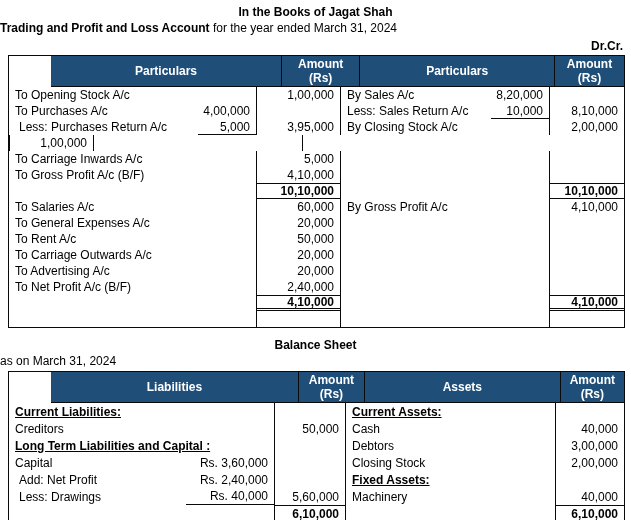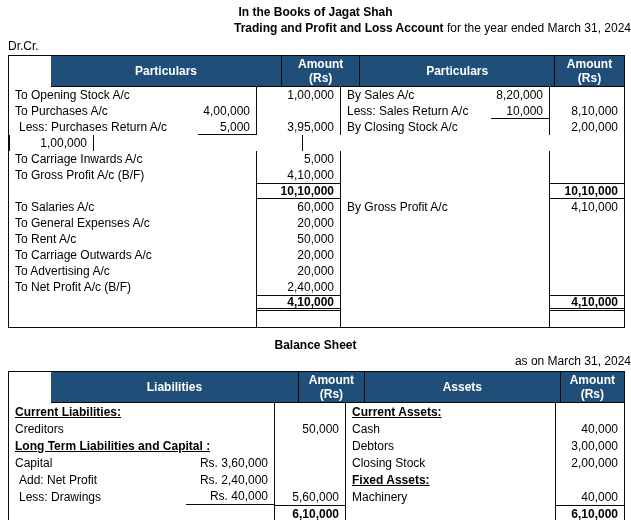--- a/index.html
+++ b/index.html
@@ -8,23 +8,23 @@
     --text:#000000;
   }
   html,body{margin:0;padding:0;background:#ffffff;}
   body{
     width:631px;height:520px;overflow:hidden;
     font-family:"Liberation Sans",sans-serif;
     font-size:12px;color:var(--text);
   }
   .doc{width:631px;height:500px;position:relative;}
   .title{ text-align:center; font-weight:700; padding-top:5px; line-height:15px;}
-  .subtitle{ text-align:right; line-height:15px; margin-top:1px;}
+  .subtitle{ text-align:left; line-height:15px; margin-top:1px;}
   .subtitle .b{font-weight:700;}
-  .drcr{display:flex;justify-content:flex-start;margin:3px 8px 2px 8px;font-weight:400;line-height:14px;}
+  .drcr{display:flex;justify-content:flex-end;margin:3px 8px 2px 8px;font-weight:700;line-height:14px;}
   .acct{
     width:615px;margin-left:8px;
     border:1.5px solid var(--border);
     box-sizing:content-box;
   }
   .row{display:flex;height:16px;}
   .bs-t .row{height:17px;}
   .row.hdr{height:31px;margin-left:42px;}
   .cell{box-sizing:border-box;height:100%;display:flex;align-items:center;overflow:hidden;white-space:nowrap;}
   .pl,.pr{justify-content:space-between;padding-left:6px;}

